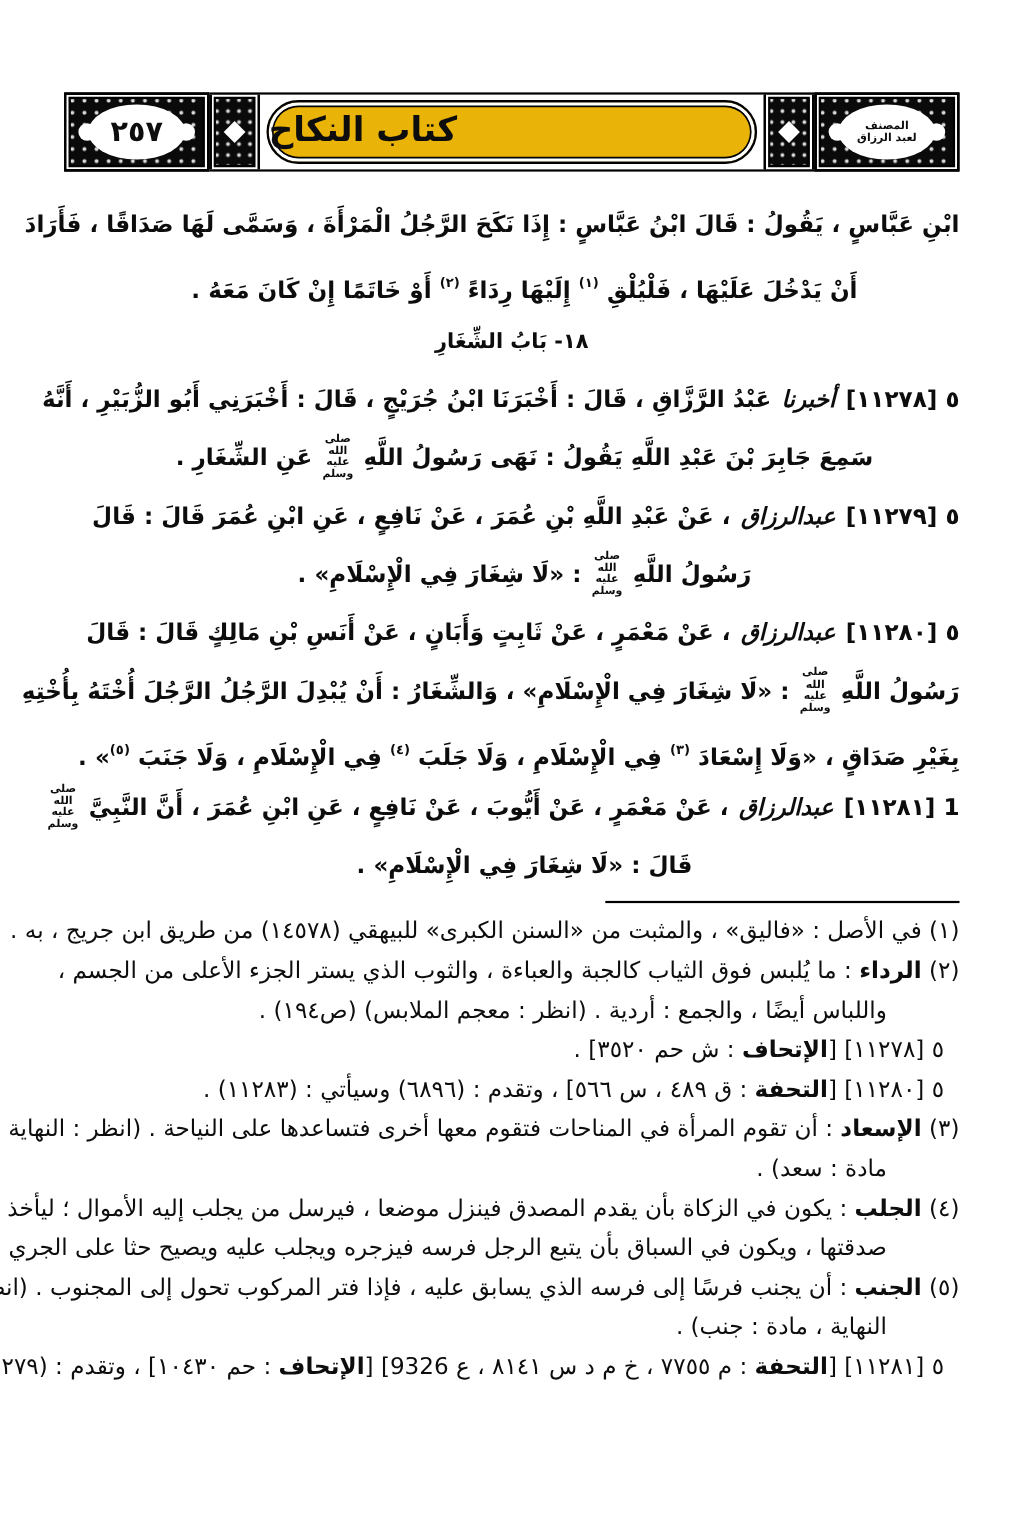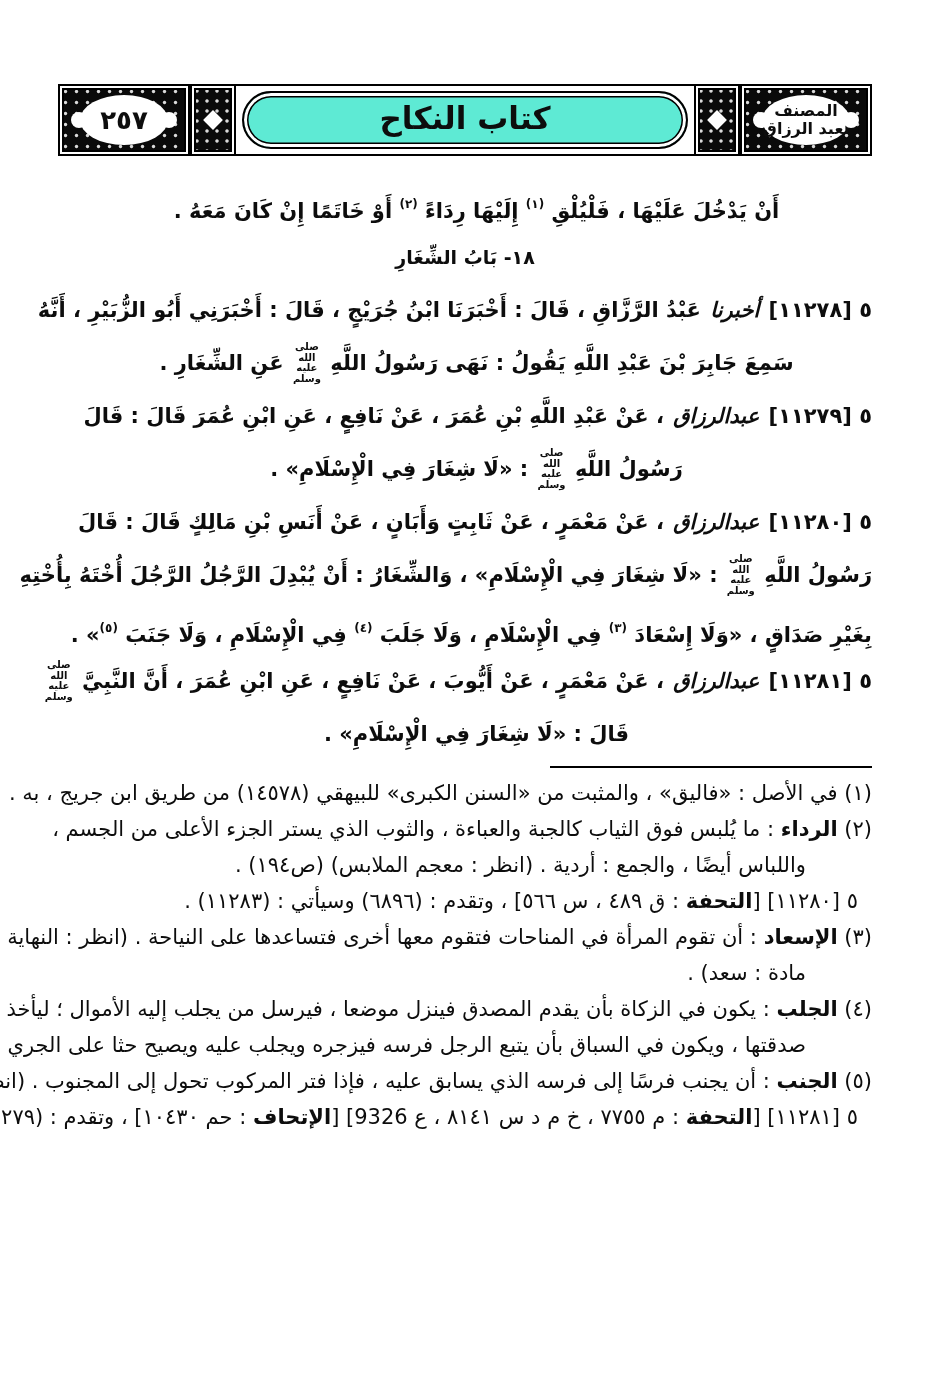--- a/index.html
+++ b/index.html
@@ -52,21 +52,21 @@
     background:#fff;
     border-radius:50%;
     top:50%;
     transform:translateY(-50%);
   }
   .medallion::before{ right:-9px; }
   .medallion::after{ left:-9px; }
   .page-num{
     font-size:26px; font-weight:bold; line-height:1;
   }
-  .seal-line{ font-size:16px; font-weight:bold; line-height:1.15; }
+  .seal-line{ font-size:10px; font-weight:bold; line-height:1.15; }
   .mid{
     flex:1 1 auto;
     border-top:2px solid #000;
     border-bottom:2px solid #000;
     display:flex;
     align-items:center;
     background:#fff;
   }
   .small-sq{
     width:42px;
@@ -90,22 +90,22 @@
   }
   .cartouche{
     flex:1 1 auto;
     height:54px;
     margin:0 6px;
     border:2px solid #000;
     border-radius:29px;
     box-shadow:inset 0 0 0 3px #fff, inset 0 0 0 4.5px #000;
     display:flex;
     align-items:center;
-    justify-content:center;
-    background:#5eead4;
+    justify-content:flex-end;
+    background:#eab308;
   }
   .book-title{
     font-size:31px;
     font-weight:bold;
     letter-spacing:1px;
     line-height:1;
     padding-bottom:4px;
   }
   
   .line{
@@ -184,49 +184,52 @@
     </div>
     <div class="corner-box">
       <div class="medallion">
         <span class="page-num">٢٥٧</span>
       </div>
     </div>
   </div>
 
   <div class="main-text">
     <div>
+        <div class="line"><span>ابْنِ عَبَّاسٍ ، يَقُولُ : قَالَ ابْنُ عَبَّاسٍ : إِذَا نَكَحَ الرَّجُلُ الْمَرْأَةَ ، وَسَمَّى لَهَا صَدَاقًا ، فَأَرَادَ</span></div>
         <div class="line align-c"><span>أَنْ يَدْخُلَ عَلَيْهَا ، فَلْيُلْقِ </span><span class="s-sup">(١)</span><span> إِلَيْهَا رِدَاءً </span><span class="s-sup">(٢)</span><span> أَوْ خَاتَمًا إِنْ كَانَ مَعَهُ .</span></div>
       </div>
     <div class="section-heading">١٨- بَابُ الشِّغَارِ</div>
     <div>
         <div class="line"><span>٥ [١١٢٧٨] </span><span class="s-raz">أخبرنا</span><span> عَبْدُ الرَّزَّاقِ ، قَالَ : أَخْبَرَنَا ابْنُ جُرَيْجٍ ، قَالَ : أَخْبَرَنِي أَبُو الزُّبَيْرِ ، أَنَّهُ</span></div>
         <div class="line align-c"><span>سَمِعَ جَابِرَ بْنَ عَبْدِ اللَّهِ يَقُولُ : نَهَى رَسُولُ اللَّهِ </span><span class="s-saw">صلى الله عليه وسلم</span><span> عَنِ الشِّغَارِ .</span></div>
       </div>
     <div>
         <div class="line"><span>٥ [١١٢٧٩] </span><span class="s-raz">عبدالرزاق</span><span> ، عَنْ عَبْدِ اللَّهِ بْنِ عُمَرَ ، عَنْ نَافِعٍ ، عَنِ ابْنِ عُمَرَ قَالَ : قَالَ</span></div>
         <div class="line align-c"><span>رَسُولُ اللَّهِ </span><span class="s-saw">صلى الله عليه وسلم</span><span> : «لَا شِغَارَ فِي الْإِسْلَامِ» .</span></div>
       </div>
     <div>
         <div class="line"><span>٥ [١١٢٨٠] </span><span class="s-raz">عبدالرزاق</span><span> ، عَنْ مَعْمَرٍ ، عَنْ ثَابِتٍ وَأَبَانٍ ، عَنْ أَنَسِ بْنِ مَالِكٍ قَالَ : قَالَ</span></div>
         <div class="line"><span>رَسُولُ اللَّهِ </span><span class="s-saw">صلى الله عليه وسلم</span><span> : «لَا شِغَارَ فِي الْإِسْلَامِ» ، وَالشِّغَارُ : أَنْ يُبْدِلَ الرَّجُلُ الرَّجُلَ أُخْتَهُ بِأُخْتِهِ</span></div>
         <div class="line align-c"><span>بِغَيْرِ صَدَاقٍ ، «وَلَا إِسْعَادَ </span><span class="s-sup">(٣)</span><span> فِي الْإِسْلَامِ ، وَلَا جَلَبَ </span><span class="s-sup">(٤)</span><span> فِي الْإِسْلَامِ ، وَلَا جَنَبَ </span><span class="s-sup">(٥)</span><span>» .</span></div>
       </div>
     <div>
-        <div class="line"><span>٥ [١١٢٨١] </span><span class="s-raz">عبدالرزاق</span><span> ، عَنْ مَعْمَرٍ ، عَنْ أَيُّوبَ ، عَنْ نَافِعٍ ، عَنِ ابْنِ عُمَرَ ، أَنَّ النَّبِيَّ </span><span class="s-saw">صلى الله عليه وسلم</span></div>
+        <div class="line"><span>1 [١١٢٨١] </span><span class="s-raz">عبدالرزاق</span><span> ، عَنْ مَعْمَرٍ ، عَنْ أَيُّوبَ ، عَنْ نَافِعٍ ، عَنِ ابْنِ عُمَرَ ، أَنَّ النَّبِيَّ </span><span class="s-saw">صلى الله عليه وسلم</span></div>
         <div class="line align-c"><span>قَالَ : «لَا شِغَارَ فِي الْإِسْلَامِ» .</span></div>
       </div>
   </div>
 
   <div class="foot-sep"></div>
   <div class="foot">
       <div class="line"><span>(١) في الأصل : «فاليق» ، والمثبت من «السنن الكبرى» للبيهقي (١٤٥٧٨) من طريق ابن جريج ، به .</span></div>
       <div class="line"><span>(٢) </span><span class="s-b">الرداء</span><span> : ما يُلبس فوق الثياب كالجبة والعباءة ، والثوب الذي يستر الجزء الأعلى من الجسم ،</span></div>
       <div class="line cont"><span>واللباس أيضًا ، والجمع : أردية . (انظر : معجم الملابس) (ص١٩٤) .</span></div>
+      <div class="line tak"><span>٥ [١١٢٧٨] [</span><span class="s-b">الإتحاف</span><span> : ش حم ٣٥٢٠] .</span></div>
       <div class="line tak"><span>٥ [١١٢٨٠] [</span><span class="s-b">التحفة</span><span> : ق ٤٨٩ ، س ٥٦٦] ، وتقدم : (٦٨٩٦) وسيأتي : (١١٢٨٣) .</span></div>
       <div class="line"><span>(٣) </span><span class="s-b">الإسعاد</span><span> : أن تقوم المرأة في المناحات فتقوم معها أخرى فتساعدها على النياحة . (انظر : النهاية ،</span></div>
       <div class="line cont"><span>مادة : سعد) .</span></div>
       <div class="line"><span>(٤) </span><span class="s-b">الجلب</span><span> : يكون في الزكاة بأن يقدم المصدق فينزل موضعا ، فيرسل من يجلب إليه الأموال ؛ ليأخذ</span></div>
       <div class="line cont"><span>صدقتها ، ويكون في السباق بأن يتبع الرجل فرسه فيزجره ويجلب عليه ويصيح حثا على الجري .</span></div>
       <div class="line"><span>(٥) </span><span class="s-b">الجنب</span><span> : أن يجنب فرسًا إلى فرسه الذي يسابق عليه ، فإذا فتر المركوب تحول إلى المجنوب . (انظر :</span></div>
+      <div class="line cont"><span>النهاية ، مادة : جنب) .</span></div>
       <div class="line tak"><span>٥ [١١٢٨١] [</span><span class="s-b">التحفة</span><span> : م ٧٧٥٥ ، خ م د س ٨١٤١ ، ع 9326] [</span><span class="s-b">الإتحاف</span><span> : حم ١٠٤٣٠] ، وتقدم : (١١٢٧٩) .</span></div>
     </div>
 
 </div>
 
 </body></html>

